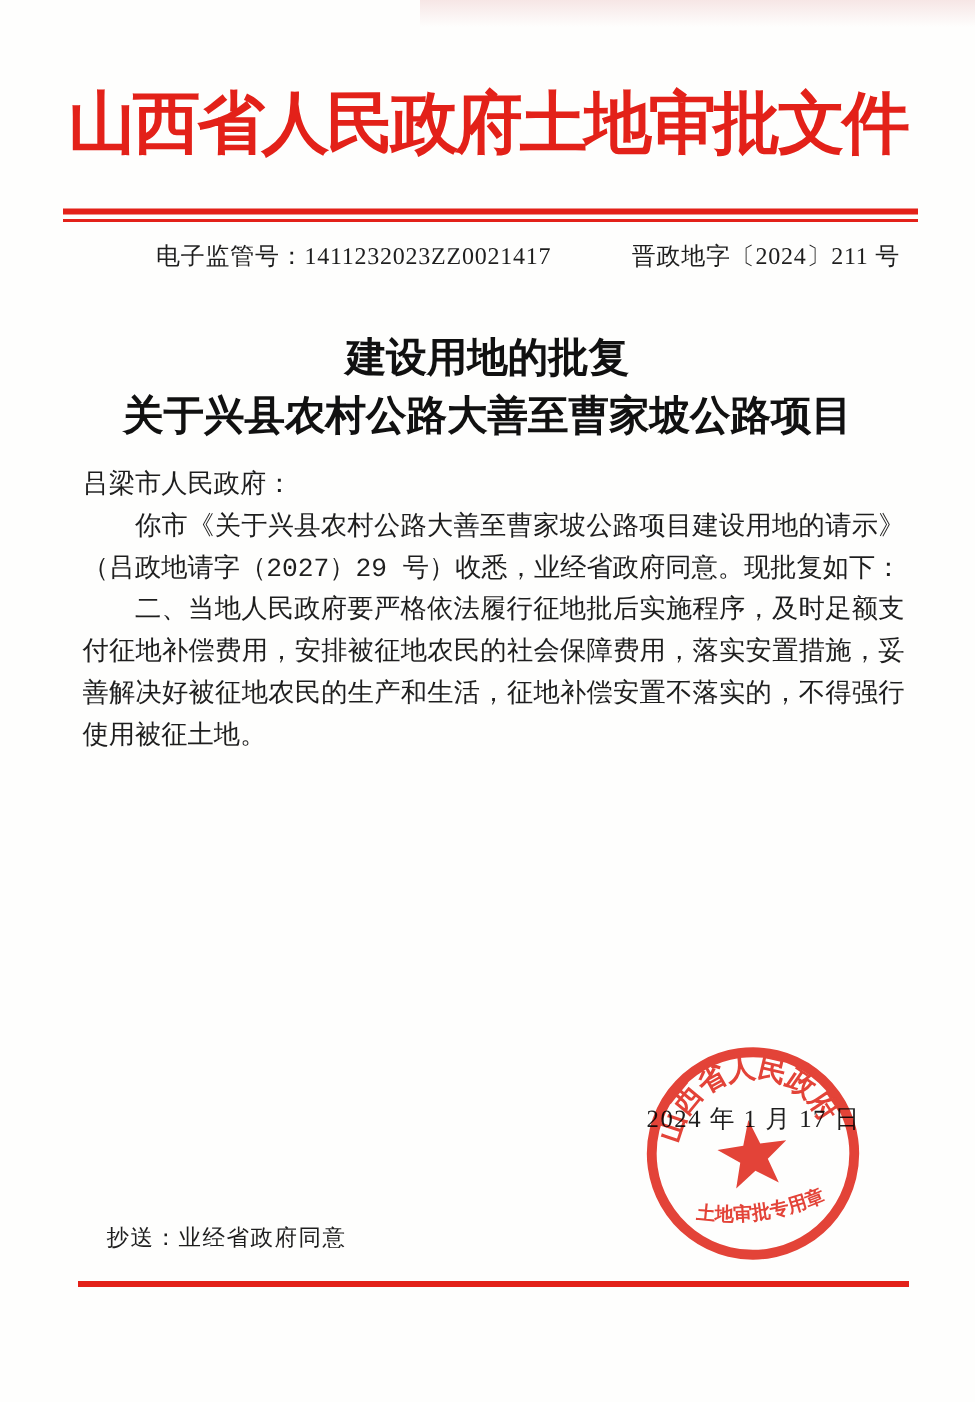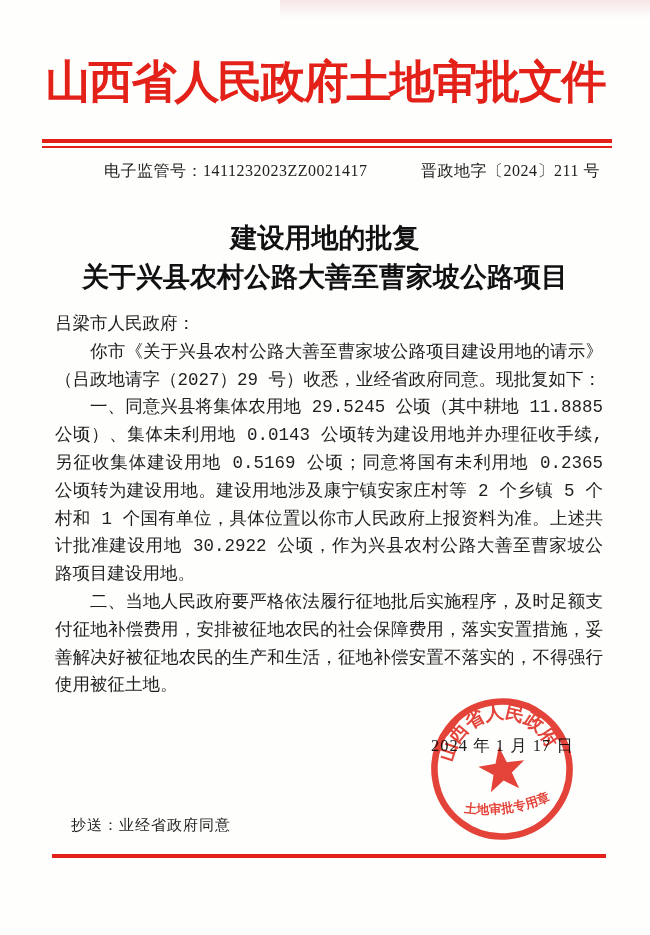--- a/index.html
+++ b/index.html
@@ -64,21 +64,20 @@
   </div>
 
   <div class="doc-title">
     <div>建设用地的批复</div>
     <div>关于兴县农村公路大善至曹家坡公路项目</div>
   </div>
 
   <div class="body-text">
     <p>吕梁市人民政府：</p>
     <p class="indent">你市《关于兴县农村公路大善至曹家坡公路项目建设用地的请示》（吕政地请字（2027）29 号）收悉，业经省政府同意。现批复如下：</p>
-    <p class="indent">一、同意兴县将集体农用地 29.5245 公顷（其中耕地 11.8885 公顷）、集体未利用地 0.0143 公顷转为建设用地并办理征收手续,另征收集体建设用地 0.5169 公顷；同意将国有未利用地 0.2365 公顷转为建设用地。建设用地涉及康宁镇安家庄村等 2 个乡镇 5 个村和 1 个国有单位，具体位置以你市人民政府上报资料为准。上述共计批准建设用地 30.2922 公顷，作为兴县农村公路大善至曹家坡公路项目建设用地。</p>
     <p class="indent">二、当地人民政府要严格依法履行征地批后实施程序，及时足额支付征地补偿费用，安排被征地农民的社会保障费用，落实安置措施，妥善解决好被征地农民的生产和生活，征地补偿安置不落实的，不得强行使用被征土地。</p>
   </div>
 
   <div class="date-line">2024 年 1 月 17 日</div>
 
   <svg class="seal" viewBox="0 0 160 160" xmlns="http://www.w3.org/2000/svg">
     <defs>
       <path id="seal-arc" d="M 27.8 94 A 54 54 0 1 1 132.2 94" fill="none"></path>
       <path id="seal-bottom-arc" d="M 30 119 Q 80 134 130 119" fill="none"></path>
     </defs>

